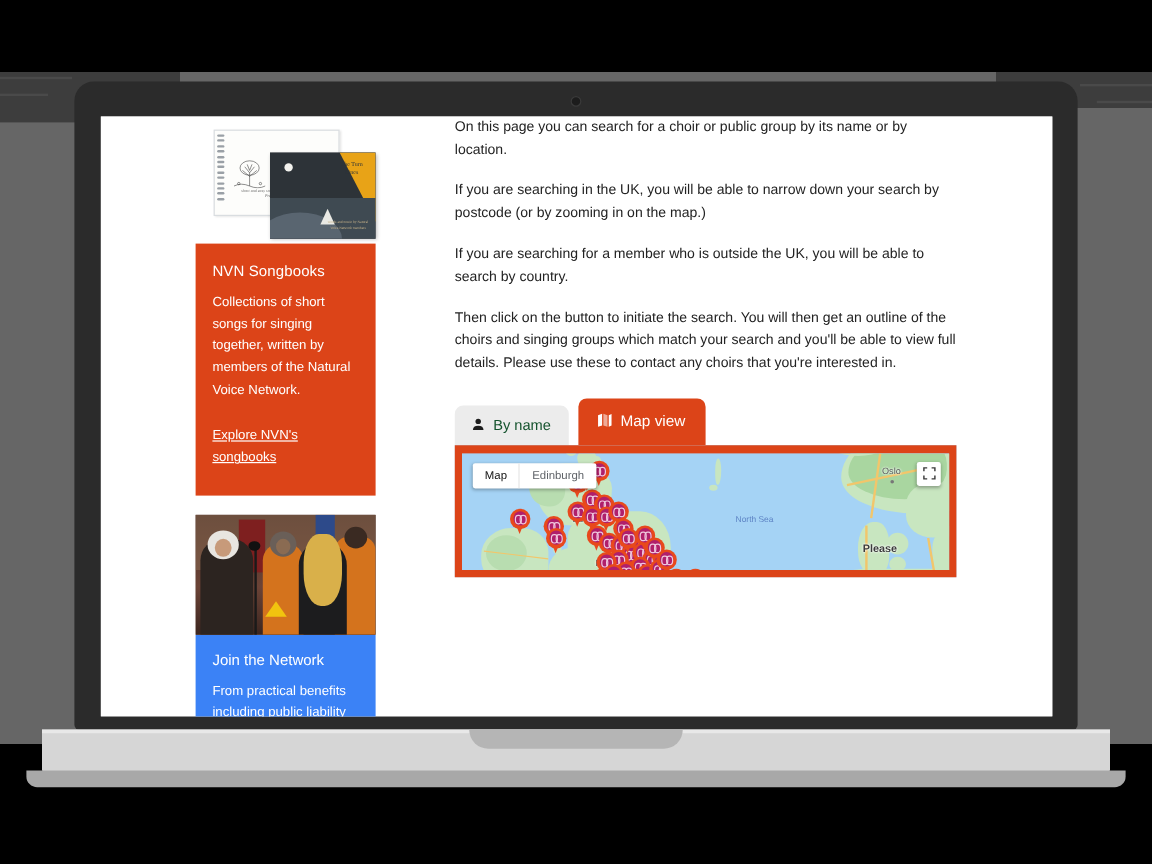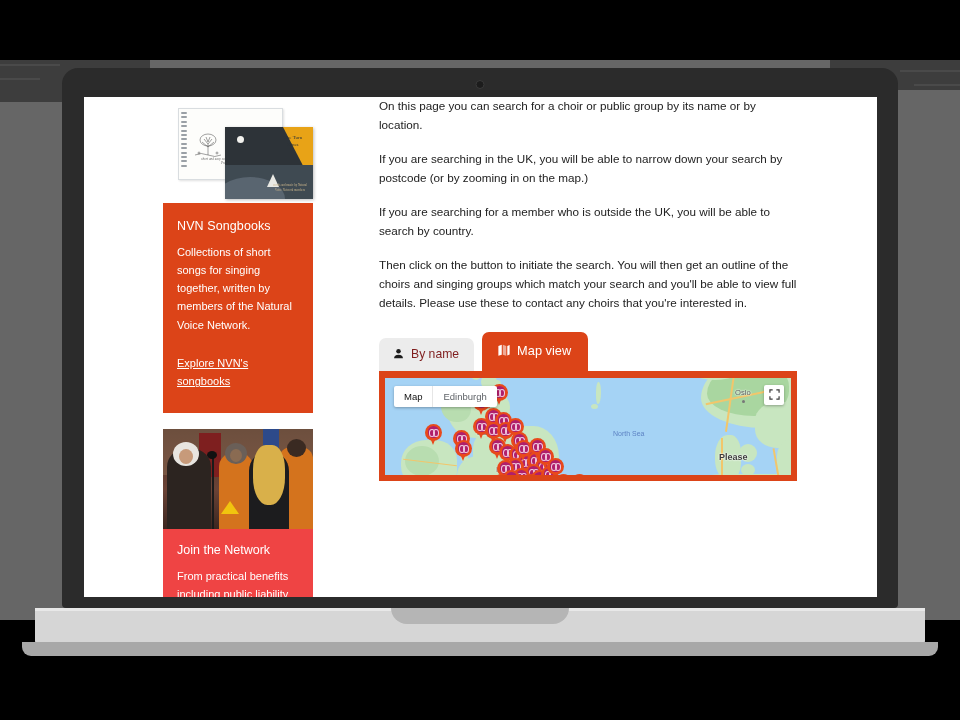--- a/index.html
+++ b/index.html
@@ -221,21 +221,21 @@
   .ph-p3 { position: absolute; left: 86px; top: 22px; width: 40px; height: 78px; background: #1c1c1e; border-radius: 20px 20px 0 0; }
   .ph-h3 { position: absolute; left: 90px; top: 16px; width: 32px; height: 60px; border-radius: 40% 40% 45% 45%; background: #d9b04a; }
   .ph-p4 { position: absolute; left: 116px; top: 18px; width: 34px; height: 82px; background: #d4731d; border-radius: 12px 12px 0 0; }
   .ph-h4 { position: absolute; left: 124px; top: 10px; width: 19px; height: 18px; border-radius: 50%; background: #3a2a22; }
   .ph-mic { position: absolute; left: 49px; top: 26px; width: 2px; height: 74px; background: #1a1a1a; }
   .ph-mic2 { position: absolute; left: 44px; top: 22px; width: 10px; height: 8px; border-radius: 50%; background: #111; }
   .ph-yellow { position: absolute; left: 58px; top: 72px; width: 0; height: 0; border-left: 9px solid transparent; border-right: 9px solid transparent; border-bottom: 13px solid #f1c40f; }
 
   .card-blue {
     width: 150px;
-    background: #ef4444;
+    background: #3b82f6;
     padding: 14px 14px 16px 14px;
     color: #fff;
   }
   .card-blue h3 {
     font-size: 12.5px; font-weight: 400; margin-bottom: 10px;
   }
   .card-blue p { font-size: 11px; line-height: 1.65; }
 
   
   .main {
@@ -258,21 +258,21 @@
 
   
   .tabs {
     display: flex; align-items: flex-end; gap: 8px;
     margin-top: 19px;
   }
   .tab {
     display: flex; align-items: center; gap: 7px;
     padding: 9px 15px 10px 14px;
     background: #ececec;
-    color: #7f1d1d;
+    color: #14532d;
     font-size: 12.2px;
     border-radius: 7px 7px 0 0;
     cursor: pointer;
     white-space: nowrap;
   }
   .tab.active {
     background: #dc4418;
     color: #fff;
     padding: 11px 17px 13px 16px;
     font-size: 12.8px;

